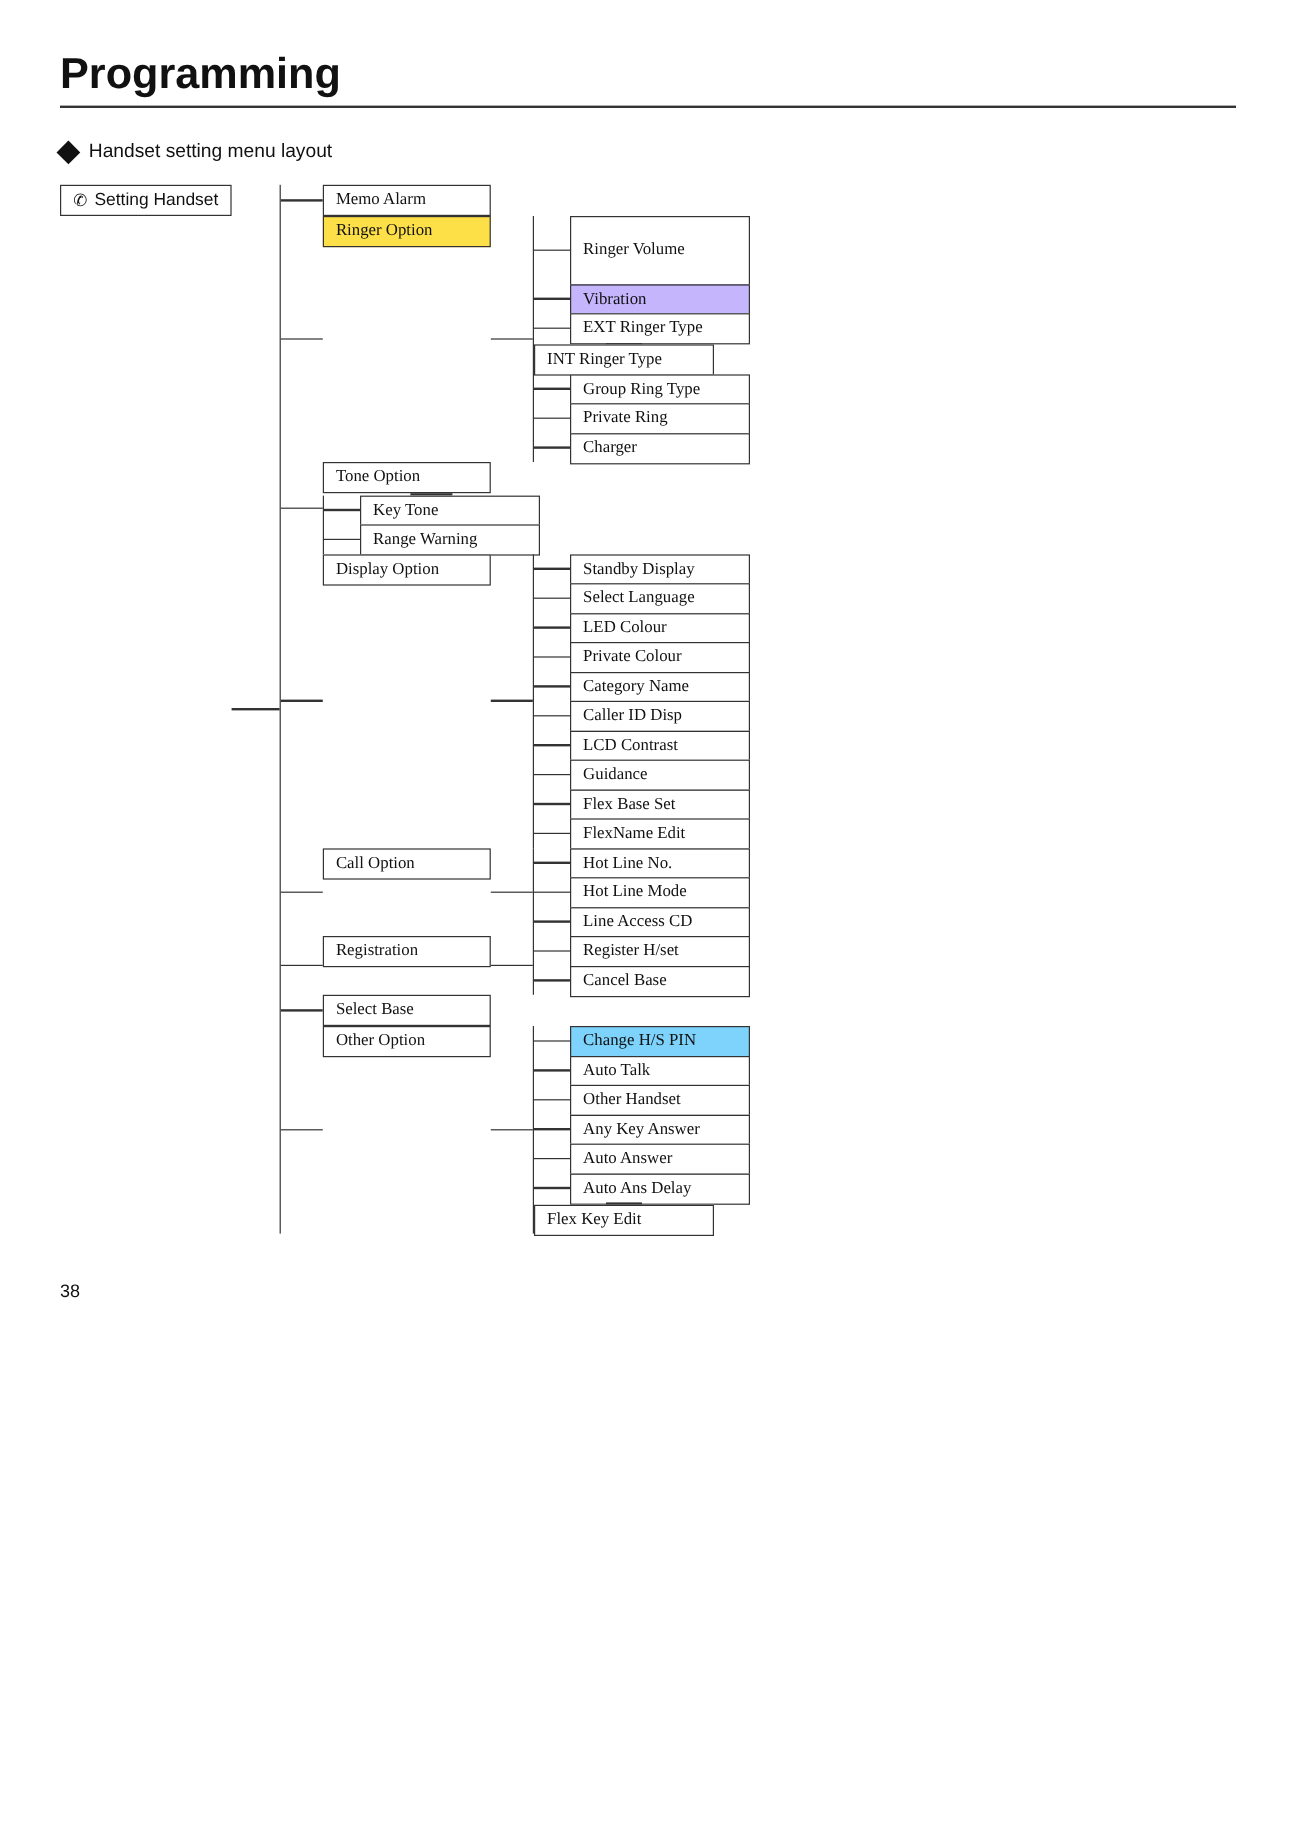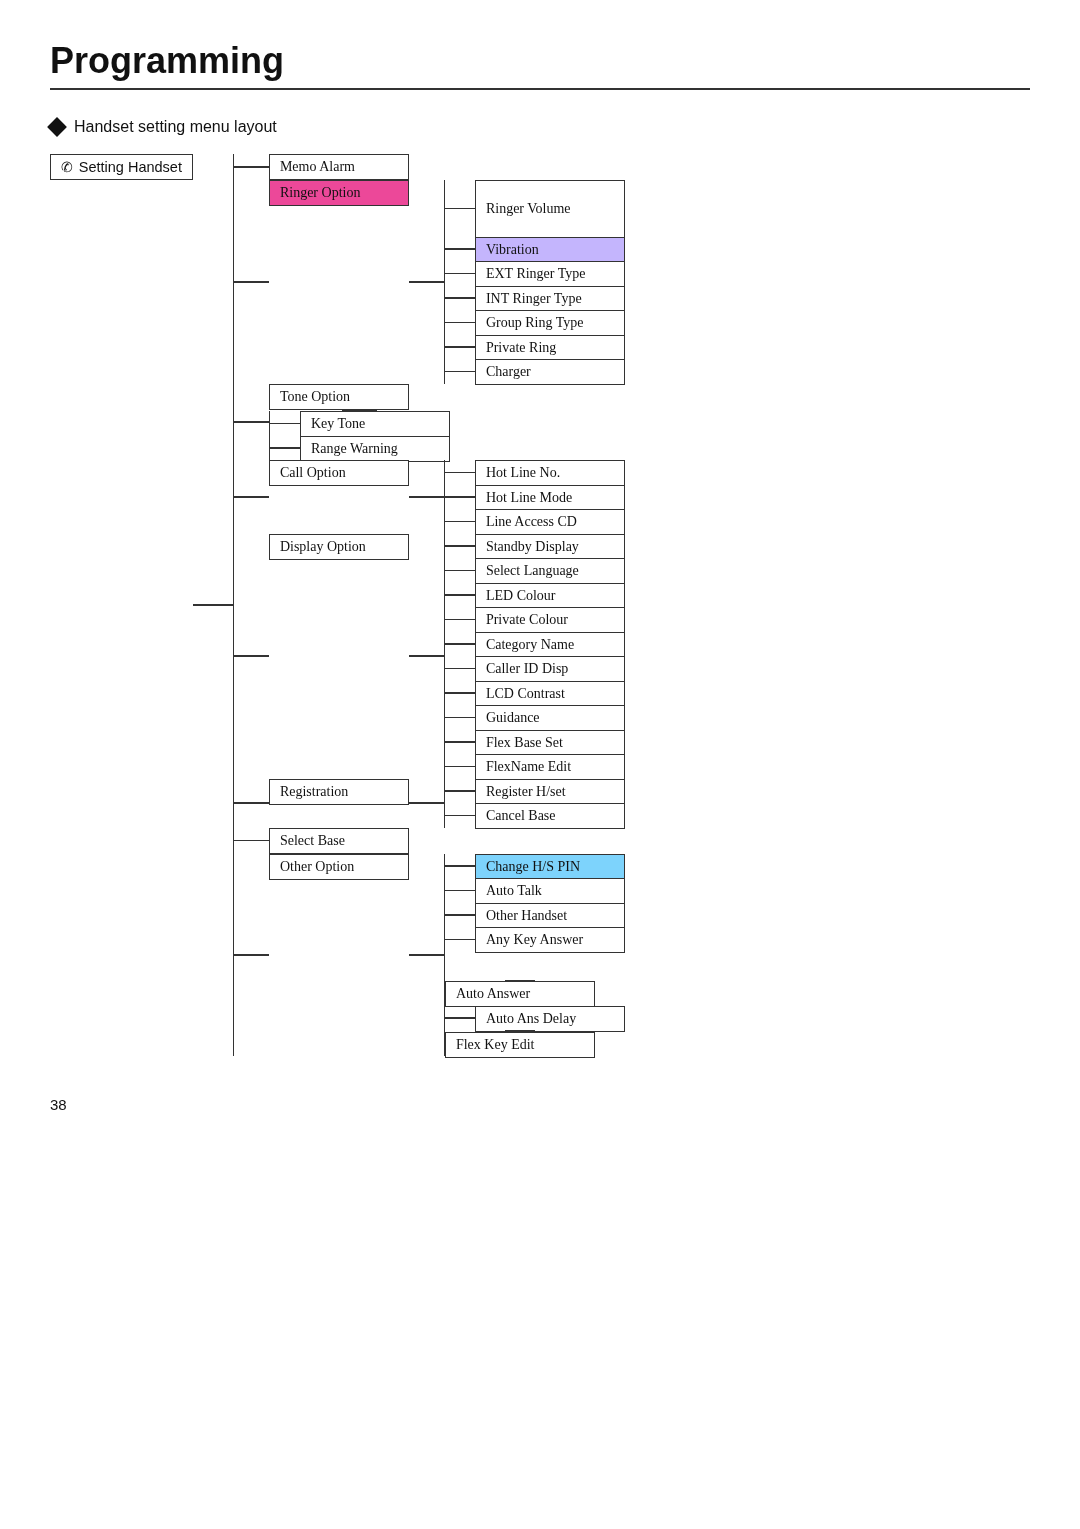--- a/index.html
+++ b/index.html
@@ -75,37 +75,37 @@
       <div style="display: flex; flex-direction: row; align-items: flex-start;">
         <div style="border-left: 1.5px solid rgb(51, 51, 51); display: flex; flex-direction: column; font-family: Liberation Serif, serif;">
           <div style="display: flex; flex-direction: column; align-items: flex-start;">
             <div style="display: flex; flex-direction: row; align-items: flex-start; position: relative; margin-bottom: 0px;">
               <div style="width: 35px; height: 1.5px; background: rgb(51, 51, 51); align-self: center; flex-shrink: 0; margin-top: 0px;"></div>
               <div style="border: 1.5px solid rgb(51, 51, 51); padding: 4px 10px; white-space: nowrap; font-size: 14px; background: rgb(255, 255, 255); min-width: 140px; align-self: flex-start;">Memo Alarm</div>
             </div>
             <div style="display: flex; flex-direction: row; align-items: flex-start; position: relative; margin-bottom: 0px;">
               <div style="width: 35px; height: 1.5px; background: rgb(51, 51, 51); align-self: center; flex-shrink: 0; margin-top: 0px;"></div>
               <div style="display: flex; flex-direction: row; align-items: flex-start;">
-                <div style="border: 1.5px solid rgb(51, 51, 51); padding: 4px 10px; white-space: nowrap; font-size: 14px; background: #ec4899; min-width: 140px; align-self: flex-start;">Ringer Option</div>
+                <div style="border: 1.5px solid rgb(51, 51, 51); padding: 4px 10px; white-space: nowrap; font-size: 14px; background: #fde047; min-width: 140px; align-self: flex-start;">Ringer Option</div>
                 <div style="width: 35px; height: 1.5px; background: rgb(51, 51, 51); align-self: center; flex-shrink: 0;"></div>
                 <div style="display: flex; flex-direction: row; align-items: flex-start;">
                   <div style="display: flex; flex-direction: column; align-items: flex-start; border-left: 1.5px solid rgb(51, 51, 51); margin-left: 0px;">
                     <div style="display: flex; flex-direction: row; align-items: center;">
                       <div style="width: 30px; height: 1.5px; background: rgb(51, 51, 51); flex-shrink: 0;"></div>
                       <div style="border: 1.5px solid rgb(51, 51, 51); padding: 20px 10px; white-space: nowrap; font-size: 14px; background: rgb(255, 255, 255); min-width: 150px; margin-bottom: -1.5px;">Ringer Volume</div>
                     </div>
                     <div style="display: flex; flex-direction: row; align-items: center;">
                       <div style="width: 30px; height: 1.5px; background: rgb(51, 51, 51); flex-shrink: 0;"></div>
                       <div style="border: 1.5px solid rgb(51, 51, 51); padding: 4px 10px; white-space: nowrap; font-size: 14px; background: #c4b5fd; min-width: 150px; margin-bottom: -1.5px;">Vibration</div>
                     </div>
                     <div style="display: flex; flex-direction: row; align-items: center;">
                       <div style="width: 30px; height: 1.5px; background: rgb(51, 51, 51); flex-shrink: 0;"></div>
                       <div style="border: 1.5px solid rgb(51, 51, 51); padding: 4px 10px; white-space: nowrap; font-size: 14px; background: rgb(255, 255, 255); min-width: 150px; margin-bottom: -1.5px;">EXT Ringer Type</div>
                     </div>
-                    <div style="display: flex; flex-direction: row; align-items: center;">
+                    <div style="display: flex; flex-direction: column; align-items: center;">
                       <div style="width: 30px; height: 1.5px; background: rgb(51, 51, 51); flex-shrink: 0;"></div>
                       <div style="border: 1.5px solid rgb(51, 51, 51); padding: 4px 10px; white-space: nowrap; font-size: 14px; background: rgb(255, 255, 255); min-width: 150px; margin-bottom: -1.5px;">INT Ringer Type</div>
                     </div>
                     <div style="display: flex; flex-direction: row; align-items: center;">
                       <div style="width: 30px; height: 1.5px; background: rgb(51, 51, 51); flex-shrink: 0;"></div>
                       <div style="border: 1.5px solid rgb(51, 51, 51); padding: 4px 10px; white-space: nowrap; font-size: 14px; background: rgb(255, 255, 255); min-width: 150px; margin-bottom: -1.5px;">Group Ring Type</div>
                     </div>
                     <div style="display: flex; flex-direction: row; align-items: center;">
                       <div style="width: 30px; height: 1.5px; background: rgb(51, 51, 51); flex-shrink: 0;"></div>
                       <div style="border: 1.5px solid rgb(51, 51, 51); padding: 4px 10px; white-space: nowrap; font-size: 14px; background: rgb(255, 255, 255); min-width: 150px; margin-bottom: -1.5px;">Private Ring</div>
@@ -133,20 +133,71 @@
                       <div style="width: 30px; height: 1.5px; background: rgb(51, 51, 51); flex-shrink: 0;"></div>
                       <div style="border: 1.5px solid rgb(51, 51, 51); padding: 4px 10px; white-space: nowrap; font-size: 14px; background: rgb(255, 255, 255); min-width: 150px; margin-bottom: -1.5px;">Range Warning</div>
                     </div>
                   </div>
                 </div>
               </div>
             </div>
             <div style="display: flex; flex-direction: row; align-items: flex-start; position: relative; margin-bottom: 0px;">
               <div style="width: 35px; height: 1.5px; background: rgb(51, 51, 51); align-self: center; flex-shrink: 0; margin-top: 0px;"></div>
               <div style="display: flex; flex-direction: row; align-items: flex-start;">
+                <div style="border: 1.5px solid rgb(51, 51, 51); padding: 4px 10px; white-space: nowrap; font-size: 14px; background: rgb(255, 255, 255); min-width: 140px; align-self: flex-start;">Display Option</div>
+                <div style="width: 35px; height: 1.5px; background: rgb(51, 51, 51); align-self: center; flex-shrink: 0;"></div>
+                <div style="display: flex; flex-direction: row; align-items: flex-start;">
+                  <div style="display: flex; flex-direction: column; align-items: flex-start; border-left: 1.5px solid rgb(51, 51, 51); margin-left: 0px;">
+                    <div style="display: flex; flex-direction: row; align-items: center;">
+                      <div style="width: 30px; height: 1.5px; background: rgb(51, 51, 51); flex-shrink: 0;"></div>
+                      <div style="border: 1.5px solid rgb(51, 51, 51); padding: 4px 10px; white-space: nowrap; font-size: 14px; background: rgb(255, 255, 255); min-width: 150px; margin-bottom: -1.5px;">Standby Display</div>
+                    </div>
+                    <div style="display: flex; flex-direction: row; align-items: center;">
+                      <div style="width: 30px; height: 1.5px; background: rgb(51, 51, 51); flex-shrink: 0;"></div>
+                      <div style="border: 1.5px solid rgb(51, 51, 51); padding: 4px 10px; white-space: nowrap; font-size: 14px; background: rgb(255, 255, 255); min-width: 150px; margin-bottom: -1.5px;">Select Language</div>
+                    </div>
+                    <div style="display: flex; flex-direction: row; align-items: center;">
+                      <div style="width: 30px; height: 1.5px; background: rgb(51, 51, 51); flex-shrink: 0;"></div>
+                      <div style="border: 1.5px solid rgb(51, 51, 51); padding: 4px 10px; white-space: nowrap; font-size: 14px; background: rgb(255, 255, 255); min-width: 150px; margin-bottom: -1.5px;">LED Colour</div>
+                    </div>
+                    <div style="display: flex; flex-direction: row; align-items: center;">
+                      <div style="width: 30px; height: 1.5px; background: rgb(51, 51, 51); flex-shrink: 0;"></div>
+                      <div style="border: 1.5px solid rgb(51, 51, 51); padding: 4px 10px; white-space: nowrap; font-size: 14px; background: rgb(255, 255, 255); min-width: 150px; margin-bottom: -1.5px;">Private Colour</div>
+                    </div>
+                    <div style="display: flex; flex-direction: row; align-items: center;">
+                      <div style="width: 30px; height: 1.5px; background: rgb(51, 51, 51); flex-shrink: 0;"></div>
+                      <div style="border: 1.5px solid rgb(51, 51, 51); padding: 4px 10px; white-space: nowrap; font-size: 14px; background: rgb(255, 255, 255); min-width: 150px; margin-bottom: -1.5px;">Category Name</div>
+                    </div>
+                    <div style="display: flex; flex-direction: row; align-items: center;">
+                      <div style="width: 30px; height: 1.5px; background: rgb(51, 51, 51); flex-shrink: 0;"></div>
+                      <div style="border: 1.5px solid rgb(51, 51, 51); padding: 4px 10px; white-space: nowrap; font-size: 14px; background: rgb(255, 255, 255); min-width: 150px; margin-bottom: -1.5px;">Caller ID Disp</div>
+                    </div>
+                    <div style="display: flex; flex-direction: row; align-items: center;">
+                      <div style="width: 30px; height: 1.5px; background: rgb(51, 51, 51); flex-shrink: 0;"></div>
+                      <div style="border: 1.5px solid rgb(51, 51, 51); padding: 4px 10px; white-space: nowrap; font-size: 14px; background: rgb(255, 255, 255); min-width: 150px; margin-bottom: -1.5px;">LCD Contrast</div>
+                    </div>
+                    <div style="display: flex; flex-direction: row; align-items: center;">
+                      <div style="width: 30px; height: 1.5px; background: rgb(51, 51, 51); flex-shrink: 0;"></div>
+                      <div style="border: 1.5px solid rgb(51, 51, 51); padding: 4px 10px; white-space: nowrap; font-size: 14px; background: rgb(255, 255, 255); min-width: 150px; margin-bottom: -1.5px;">Guidance</div>
+                    </div>
+                    <div style="display: flex; flex-direction: row; align-items: center;">
+                      <div style="width: 30px; height: 1.5px; background: rgb(51, 51, 51); flex-shrink: 0;"></div>
+                      <div style="border: 1.5px solid rgb(51, 51, 51); padding: 4px 10px; white-space: nowrap; font-size: 14px; background: rgb(255, 255, 255); min-width: 150px; margin-bottom: -1.5px;">Flex Base Set</div>
+                    </div>
+                    <div style="display: flex; flex-direction: row; align-items: center;">
+                      <div style="width: 30px; height: 1.5px; background: rgb(51, 51, 51); flex-shrink: 0;"></div>
+                      <div style="border: 1.5px solid rgb(51, 51, 51); padding: 4px 10px; white-space: nowrap; font-size: 14px; background: rgb(255, 255, 255); min-width: 150px; margin-bottom: -1.5px;">FlexName Edit</div>
+                    </div>
+                  </div>
+                </div>
+              </div>
+            </div>
+            <div style="display: flex; flex-direction: row; align-items: flex-start; position: relative; margin-bottom: 0px;">
+              <div style="width: 35px; height: 1.5px; background: rgb(51, 51, 51); align-self: center; flex-shrink: 0; margin-top: 0px;"></div>
+              <div style="display: flex; flex-direction: row; align-items: flex-start;">
                 <div style="border: 1.5px solid rgb(51, 51, 51); padding: 4px 10px; white-space: nowrap; font-size: 14px; background: rgb(255, 255, 255); min-width: 140px; align-self: flex-start;">Call Option</div>
                 <div style="width: 35px; height: 1.5px; background: rgb(51, 51, 51); align-self: center; flex-shrink: 0;"></div>
                 <div style="display: flex; flex-direction: row; align-items: flex-start;">
                   <div style="display: flex; flex-direction: column; align-items: flex-start; border-left: 1.5px solid rgb(51, 51, 51); margin-left: 0px;">
                     <div style="display: flex; flex-direction: row; align-items: center;">
                       <div style="width: 30px; height: 1.5px; background: rgb(51, 51, 51); flex-shrink: 0;"></div>
                       <div style="border: 1.5px solid rgb(51, 51, 51); padding: 4px 10px; white-space: nowrap; font-size: 14px; background: rgb(255, 255, 255); min-width: 150px; margin-bottom: -1.5px;">Hot Line No.</div>
                     </div>
                     <div style="display: flex; flex-direction: row; align-items: center;">
                       <div style="width: 30px; height: 1.5px; background: rgb(51, 51, 51); flex-shrink: 0;"></div>
@@ -156,71 +207,20 @@
                       <div style="width: 30px; height: 1.5px; background: rgb(51, 51, 51); flex-shrink: 0;"></div>
                       <div style="border: 1.5px solid rgb(51, 51, 51); padding: 4px 10px; white-space: nowrap; font-size: 14px; background: rgb(255, 255, 255); min-width: 150px; margin-bottom: -1.5px;">Line Access CD</div>
                     </div>
                   </div>
                 </div>
               </div>
             </div>
             <div style="display: flex; flex-direction: row; align-items: flex-start; position: relative; margin-bottom: 0px;">
               <div style="width: 35px; height: 1.5px; background: rgb(51, 51, 51); align-self: center; flex-shrink: 0; margin-top: 0px;"></div>
               <div style="display: flex; flex-direction: row; align-items: flex-start;">
-                <div style="border: 1.5px solid rgb(51, 51, 51); padding: 4px 10px; white-space: nowrap; font-size: 14px; background: rgb(255, 255, 255); min-width: 140px; align-self: flex-start;">Display Option</div>
-                <div style="width: 35px; height: 1.5px; background: rgb(51, 51, 51); align-self: center; flex-shrink: 0;"></div>
-                <div style="display: flex; flex-direction: row; align-items: flex-start;">
-                  <div style="display: flex; flex-direction: column; align-items: flex-start; border-left: 1.5px solid rgb(51, 51, 51); margin-left: 0px;">
-                    <div style="display: flex; flex-direction: row; align-items: center;">
-                      <div style="width: 30px; height: 1.5px; background: rgb(51, 51, 51); flex-shrink: 0;"></div>
-                      <div style="border: 1.5px solid rgb(51, 51, 51); padding: 4px 10px; white-space: nowrap; font-size: 14px; background: rgb(255, 255, 255); min-width: 150px; margin-bottom: -1.5px;">Standby Display</div>
-                    </div>
-                    <div style="display: flex; flex-direction: row; align-items: center;">
-                      <div style="width: 30px; height: 1.5px; background: rgb(51, 51, 51); flex-shrink: 0;"></div>
-                      <div style="border: 1.5px solid rgb(51, 51, 51); padding: 4px 10px; white-space: nowrap; font-size: 14px; background: rgb(255, 255, 255); min-width: 150px; margin-bottom: -1.5px;">Select Language</div>
-                    </div>
-                    <div style="display: flex; flex-direction: row; align-items: center;">
-                      <div style="width: 30px; height: 1.5px; background: rgb(51, 51, 51); flex-shrink: 0;"></div>
-                      <div style="border: 1.5px solid rgb(51, 51, 51); padding: 4px 10px; white-space: nowrap; font-size: 14px; background: rgb(255, 255, 255); min-width: 150px; margin-bottom: -1.5px;">LED Colour</div>
-                    </div>
-                    <div style="display: flex; flex-direction: row; align-items: center;">
-                      <div style="width: 30px; height: 1.5px; background: rgb(51, 51, 51); flex-shrink: 0;"></div>
-                      <div style="border: 1.5px solid rgb(51, 51, 51); padding: 4px 10px; white-space: nowrap; font-size: 14px; background: rgb(255, 255, 255); min-width: 150px; margin-bottom: -1.5px;">Private Colour</div>
-                    </div>
-                    <div style="display: flex; flex-direction: row; align-items: center;">
-                      <div style="width: 30px; height: 1.5px; background: rgb(51, 51, 51); flex-shrink: 0;"></div>
-                      <div style="border: 1.5px solid rgb(51, 51, 51); padding: 4px 10px; white-space: nowrap; font-size: 14px; background: rgb(255, 255, 255); min-width: 150px; margin-bottom: -1.5px;">Category Name</div>
-                    </div>
-                    <div style="display: flex; flex-direction: row; align-items: center;">
-                      <div style="width: 30px; height: 1.5px; background: rgb(51, 51, 51); flex-shrink: 0;"></div>
-                      <div style="border: 1.5px solid rgb(51, 51, 51); padding: 4px 10px; white-space: nowrap; font-size: 14px; background: rgb(255, 255, 255); min-width: 150px; margin-bottom: -1.5px;">Caller ID Disp</div>
-                    </div>
-                    <div style="display: flex; flex-direction: row; align-items: center;">
-                      <div style="width: 30px; height: 1.5px; background: rgb(51, 51, 51); flex-shrink: 0;"></div>
-                      <div style="border: 1.5px solid rgb(51, 51, 51); padding: 4px 10px; white-space: nowrap; font-size: 14px; background: rgb(255, 255, 255); min-width: 150px; margin-bottom: -1.5px;">LCD Contrast</div>
-                    </div>
-                    <div style="display: flex; flex-direction: row; align-items: center;">
-                      <div style="width: 30px; height: 1.5px; background: rgb(51, 51, 51); flex-shrink: 0;"></div>
-                      <div style="border: 1.5px solid rgb(51, 51, 51); padding: 4px 10px; white-space: nowrap; font-size: 14px; background: rgb(255, 255, 255); min-width: 150px; margin-bottom: -1.5px;">Guidance</div>
-                    </div>
-                    <div style="display: flex; flex-direction: row; align-items: center;">
-                      <div style="width: 30px; height: 1.5px; background: rgb(51, 51, 51); flex-shrink: 0;"></div>
-                      <div style="border: 1.5px solid rgb(51, 51, 51); padding: 4px 10px; white-space: nowrap; font-size: 14px; background: rgb(255, 255, 255); min-width: 150px; margin-bottom: -1.5px;">Flex Base Set</div>
-                    </div>
-                    <div style="display: flex; flex-direction: row; align-items: center;">
-                      <div style="width: 30px; height: 1.5px; background: rgb(51, 51, 51); flex-shrink: 0;"></div>
-                      <div style="border: 1.5px solid rgb(51, 51, 51); padding: 4px 10px; white-space: nowrap; font-size: 14px; background: rgb(255, 255, 255); min-width: 150px; margin-bottom: -1.5px;">FlexName Edit</div>
-                    </div>
-                  </div>
-                </div>
-              </div>
-            </div>
-            <div style="display: flex; flex-direction: row; align-items: flex-start; position: relative; margin-bottom: 0px;">
-              <div style="width: 35px; height: 1.5px; background: rgb(51, 51, 51); align-self: center; flex-shrink: 0; margin-top: 0px;"></div>
-              <div style="display: flex; flex-direction: row; align-items: flex-start;">
                 <div style="border: 1.5px solid rgb(51, 51, 51); padding: 4px 10px; white-space: nowrap; font-size: 14px; background: rgb(255, 255, 255); min-width: 140px; align-self: flex-start;">Registration</div>
                 <div style="width: 35px; height: 1.5px; background: rgb(51, 51, 51); align-self: center; flex-shrink: 0;"></div>
                 <div style="display: flex; flex-direction: row; align-items: flex-start;">
                   <div style="display: flex; flex-direction: column; align-items: flex-start; border-left: 1.5px solid rgb(51, 51, 51); margin-left: 0px;">
                     <div style="display: flex; flex-direction: row; align-items: center;">
                       <div style="width: 30px; height: 1.5px; background: rgb(51, 51, 51); flex-shrink: 0;"></div>
                       <div style="border: 1.5px solid rgb(51, 51, 51); padding: 4px 10px; white-space: nowrap; font-size: 14px; background: rgb(255, 255, 255); min-width: 150px; margin-bottom: -1.5px;">Register H/set</div>
                     </div>
                     <div style="display: flex; flex-direction: row; align-items: center;">
                       <div style="width: 30px; height: 1.5px; background: rgb(51, 51, 51); flex-shrink: 0;"></div>
@@ -250,21 +250,21 @@
                       <div style="border: 1.5px solid rgb(51, 51, 51); padding: 4px 10px; white-space: nowrap; font-size: 14px; background: rgb(255, 255, 255); min-width: 150px; margin-bottom: -1.5px;">Auto Talk</div>
                     </div>
                     <div style="display: flex; flex-direction: row; align-items: center;">
                       <div style="width: 30px; height: 1.5px; background: rgb(51, 51, 51); flex-shrink: 0;"></div>
                       <div style="border: 1.5px solid rgb(51, 51, 51); padding: 4px 10px; white-space: nowrap; font-size: 14px; background: rgb(255, 255, 255); min-width: 150px; margin-bottom: -1.5px;">Other Handset</div>
                     </div>
                     <div style="display: flex; flex-direction: row; align-items: center;">
                       <div style="width: 30px; height: 1.5px; background: rgb(51, 51, 51); flex-shrink: 0;"></div>
                       <div style="border: 1.5px solid rgb(51, 51, 51); padding: 4px 10px; white-space: nowrap; font-size: 14px; background: rgb(255, 255, 255); min-width: 150px; margin-bottom: -1.5px;">Any Key Answer</div>
                     </div>
-                    <div style="display: flex; flex-direction: column; align-items: center; margin-top: 28px;">
+                    <div style="display: flex; flex-direction: row; align-items: center;">
                       <div style="width: 30px; height: 1.5px; background: rgb(51, 51, 51); flex-shrink: 0;"></div>
                       <div style="border: 1.5px solid rgb(51, 51, 51); padding: 4px 10px; white-space: nowrap; font-size: 14px; background: rgb(255, 255, 255); min-width: 150px; margin-bottom: -1.5px;">Auto Answer</div>
                     </div>
                     <div style="display: flex; flex-direction: row; align-items: center;">
                       <div style="width: 30px; height: 1.5px; background: rgb(51, 51, 51); flex-shrink: 0;"></div>
                       <div style="border: 1.5px solid rgb(51, 51, 51); padding: 4px 10px; white-space: nowrap; font-size: 14px; background: rgb(255, 255, 255); min-width: 150px; margin-bottom: -1.5px;">Auto Ans Delay</div>
                     </div>
                     <div style="display: flex; flex-direction: column; align-items: center;">
                       <div style="width: 30px; height: 1.5px; background: rgb(51, 51, 51); flex-shrink: 0;"></div>
                       <div style="border: 1.5px solid rgb(51, 51, 51); padding: 4px 10px; white-space: nowrap; font-size: 14px; background: rgb(255, 255, 255); min-width: 150px; margin-bottom: -1.5px;">Flex Key Edit</div>

